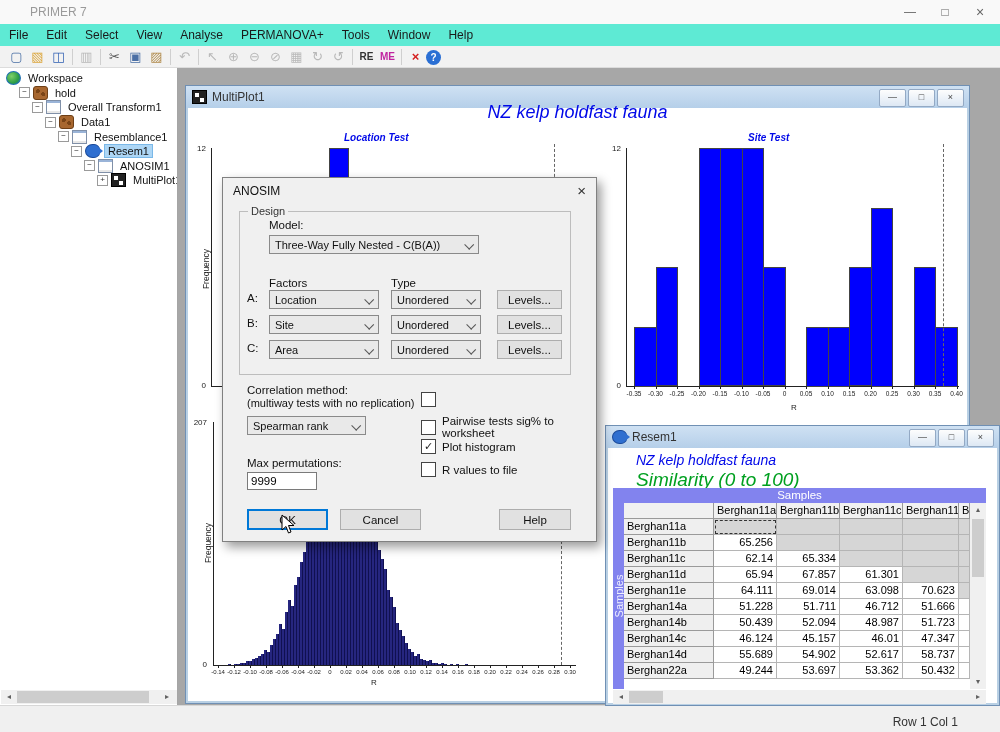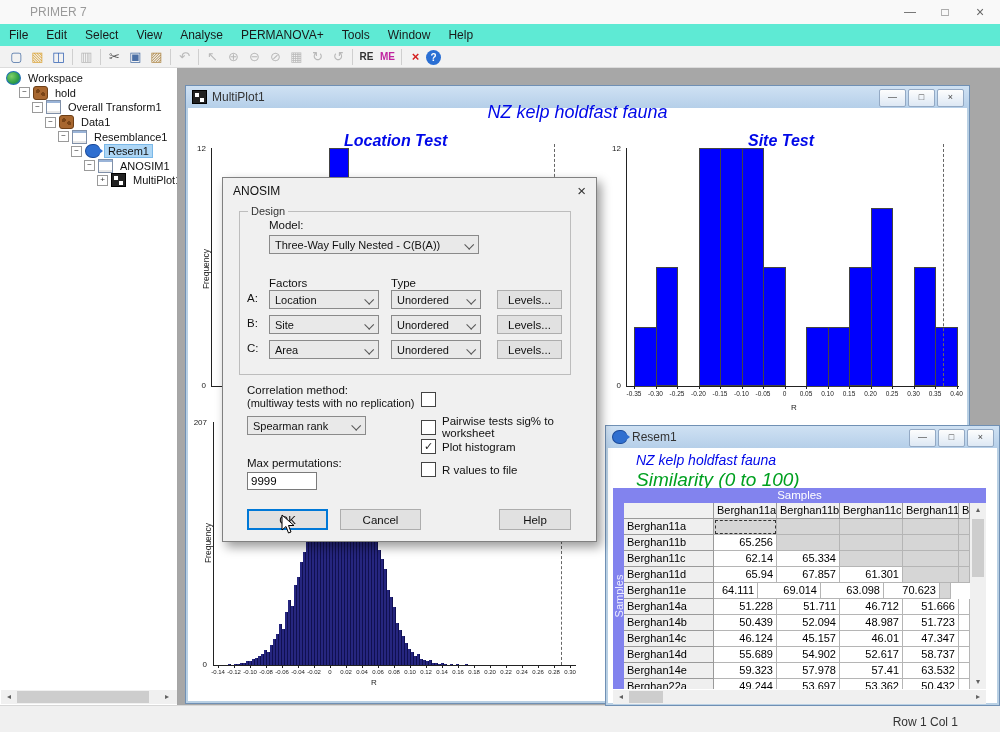--- a/index.html
+++ b/index.html
@@ -52,21 +52,21 @@
   .child-title{position:absolute;left:0;top:0;right:0;height:22px;
                background:linear-gradient(#cfe1f3,#b5cfe9);display:flex;align-items:center;
                font-size:12px;color:#333;padding-left:6px;box-sizing:border-box;}
   .child-title .ticon{margin-right:5px;}
   .cbtns{position:absolute;right:5px;top:3px;display:flex;gap:2px;}
   .cbtn{width:25px;height:16px;background:linear-gradient(#fdfdfd,#dde8f4);border:1px solid #93a9c4;
         border-radius:2px;font-size:9px;line-height:15px;text-align:center;color:#444;}
   
   .axis{position:absolute;background:#222;}
   .tickmark{position:absolute;background:#222;}
-  .plot-title{position:absolute;font-size:16px;font-style:italic;font-weight:bold;color:#0008e8;}
+  .plot-title{position:absolute;font-size:10px;font-style:italic;font-weight:bold;color:#0008e8;}
   .ytick{position:absolute;font-size:8px;color:#222;text-align:right;width:20px;}
   .xtick{position:absolute;font-size:6.5px;color:#222;transform:translateX(-50%);}
   .ylab{position:absolute;font-size:8.5px;color:#222;transform:rotate(-90deg);transform-origin:center;}
   .xlab{position:absolute;font-size:8px;color:#222;}
   .dashline{position:absolute;width:0;border-left:1px dashed #666;}
   .sbar{position:absolute;background:#0000fe;border:1px solid #444;box-sizing:border-box;}
   .nbar{position:absolute;background:#26267f;border-right:1px solid #101050;box-sizing:border-box;}
   #mp-title{position:absolute;font-size:18px;font-style:italic;color:#0008e8;width:100%;text-align:center;top:16px;}
   
   #dialog{left:222px;top:177px;width:373px;height:363px;background:#f0f0f0;border:1px solid #808080;
@@ -479,21 +479,21 @@
         <div class="trow">
           <div class="tcell rl" style="width: 90px;">Berghan11d</div>
           <div class="tcell val" style="width: 63px;">65.94</div>
           <div class="tcell val" style="width: 63px;">67.857</div>
           <div class="tcell val" style="width: 63px;">61.301</div>
           <div class="tcell grey" style="width: 56px;"></div>
           <div class="tcell grey" style="width: 11px;"></div>
         </div>
         <div class="trow">
           <div class="tcell rl" style="width: 90px;">Berghan11e</div>
-          <div class="tcell val" style="width: 44px;">64.111</div>
+          <div class="tcell val" style="width: 63px;">64.111</div>
           <div class="tcell val" style="width: 63px;">69.014</div>
           <div class="tcell val" style="width: 63px;">63.098</div>
           <div class="tcell val" style="width: 56px;">70.623</div>
           <div class="tcell grey" style="width: 11px;"></div>
         </div>
         <div class="trow">
           <div class="tcell rl" style="width: 90px;">Berghan14a</div>
           <div class="tcell val" style="width: 63px;">51.228</div>
           <div class="tcell val" style="width: 63px;">51.711</div>
           <div class="tcell val" style="width: 63px;">46.712</div>
@@ -515,28 +515,20 @@
           <div class="tcell val" style="width: 63px;">46.01</div>
           <div class="tcell val" style="width: 56px;">47.347</div>
           <div class="tcell val" style="width: 11px;"></div>
         </div>
         <div class="trow">
           <div class="tcell rl" style="width: 90px;">Berghan14d</div>
           <div class="tcell val" style="width: 63px;">55.689</div>
           <div class="tcell val" style="width: 63px;">54.902</div>
           <div class="tcell val" style="width: 63px;">52.617</div>
           <div class="tcell val" style="width: 56px;">58.737</div>
-          <div class="tcell val" style="width: 11px;"></div>
-        </div>
-        <div class="trow">
-          <div class="tcell rl" style="width: 90px;">Berghan14e</div>
-          <div class="tcell val" style="width: 63px;">59.323</div>
-          <div class="tcell val" style="width: 63px;">57.978</div>
-          <div class="tcell val" style="width: 63px;">57.41</div>
-          <div class="tcell val" style="width: 56px;">63.532</div>
           <div class="tcell val" style="width: 11px;"></div>
         </div>
         <div class="trow">
           <div class="tcell rl" style="width: 90px;">Berghan22a</div>
           <div class="tcell val" style="width: 63px;">49.244</div>
           <div class="tcell val" style="width: 63px;">53.697</div>
           <div class="tcell val" style="width: 63px;">53.362</div>
           <div class="tcell val" style="width: 56px;">50.432</div>
           <div class="tcell val" style="width: 11px;"></div>
         </div>

